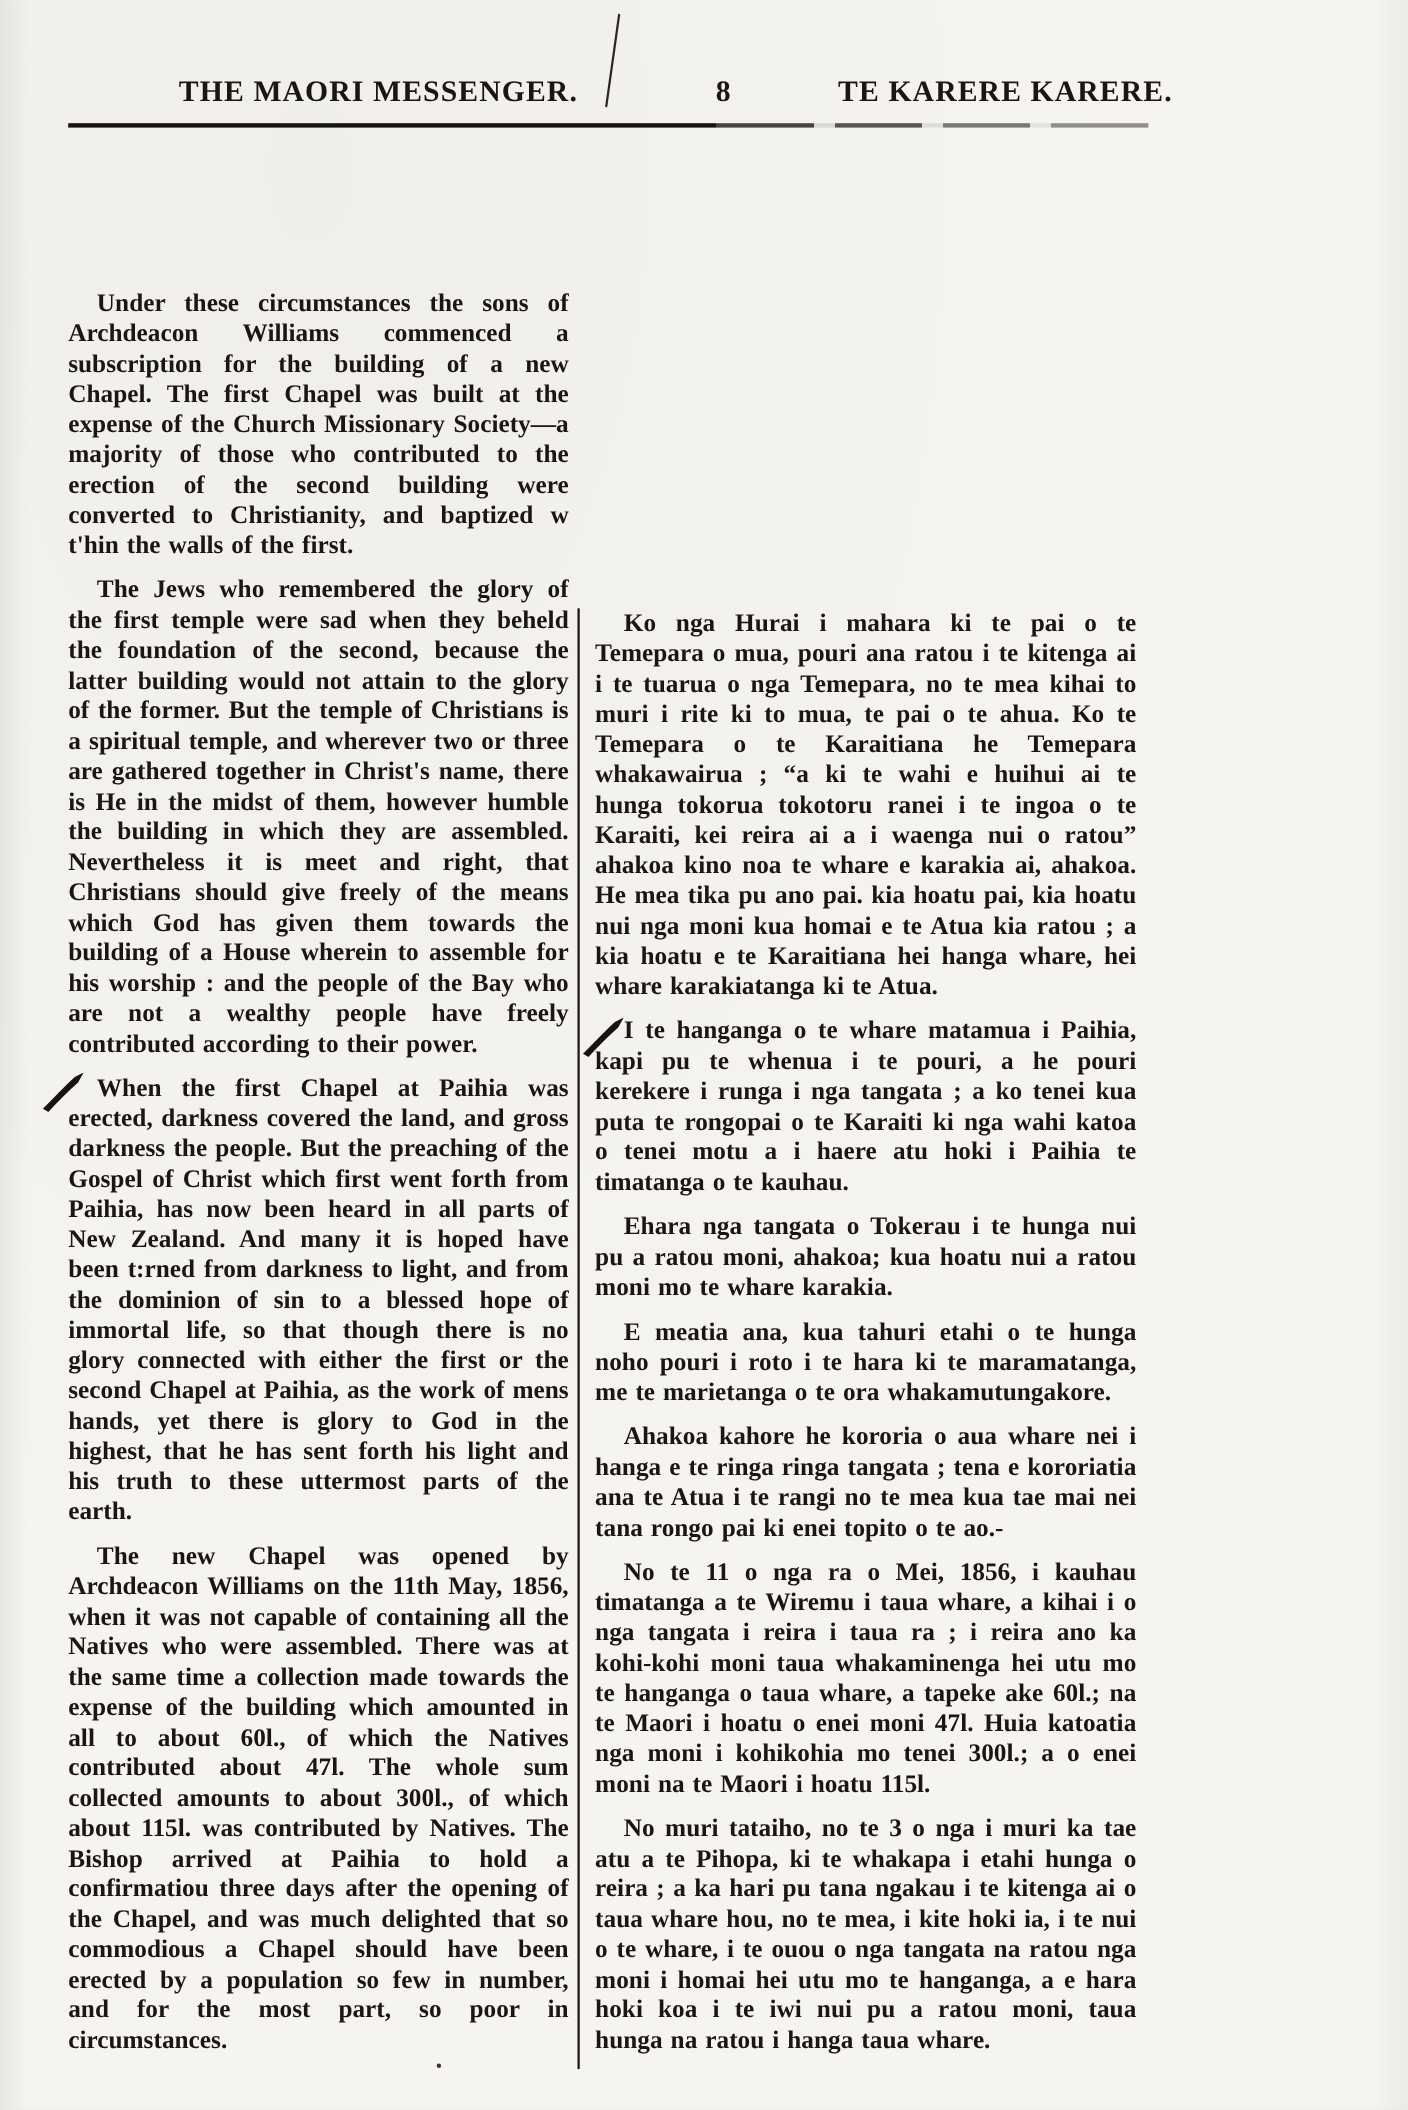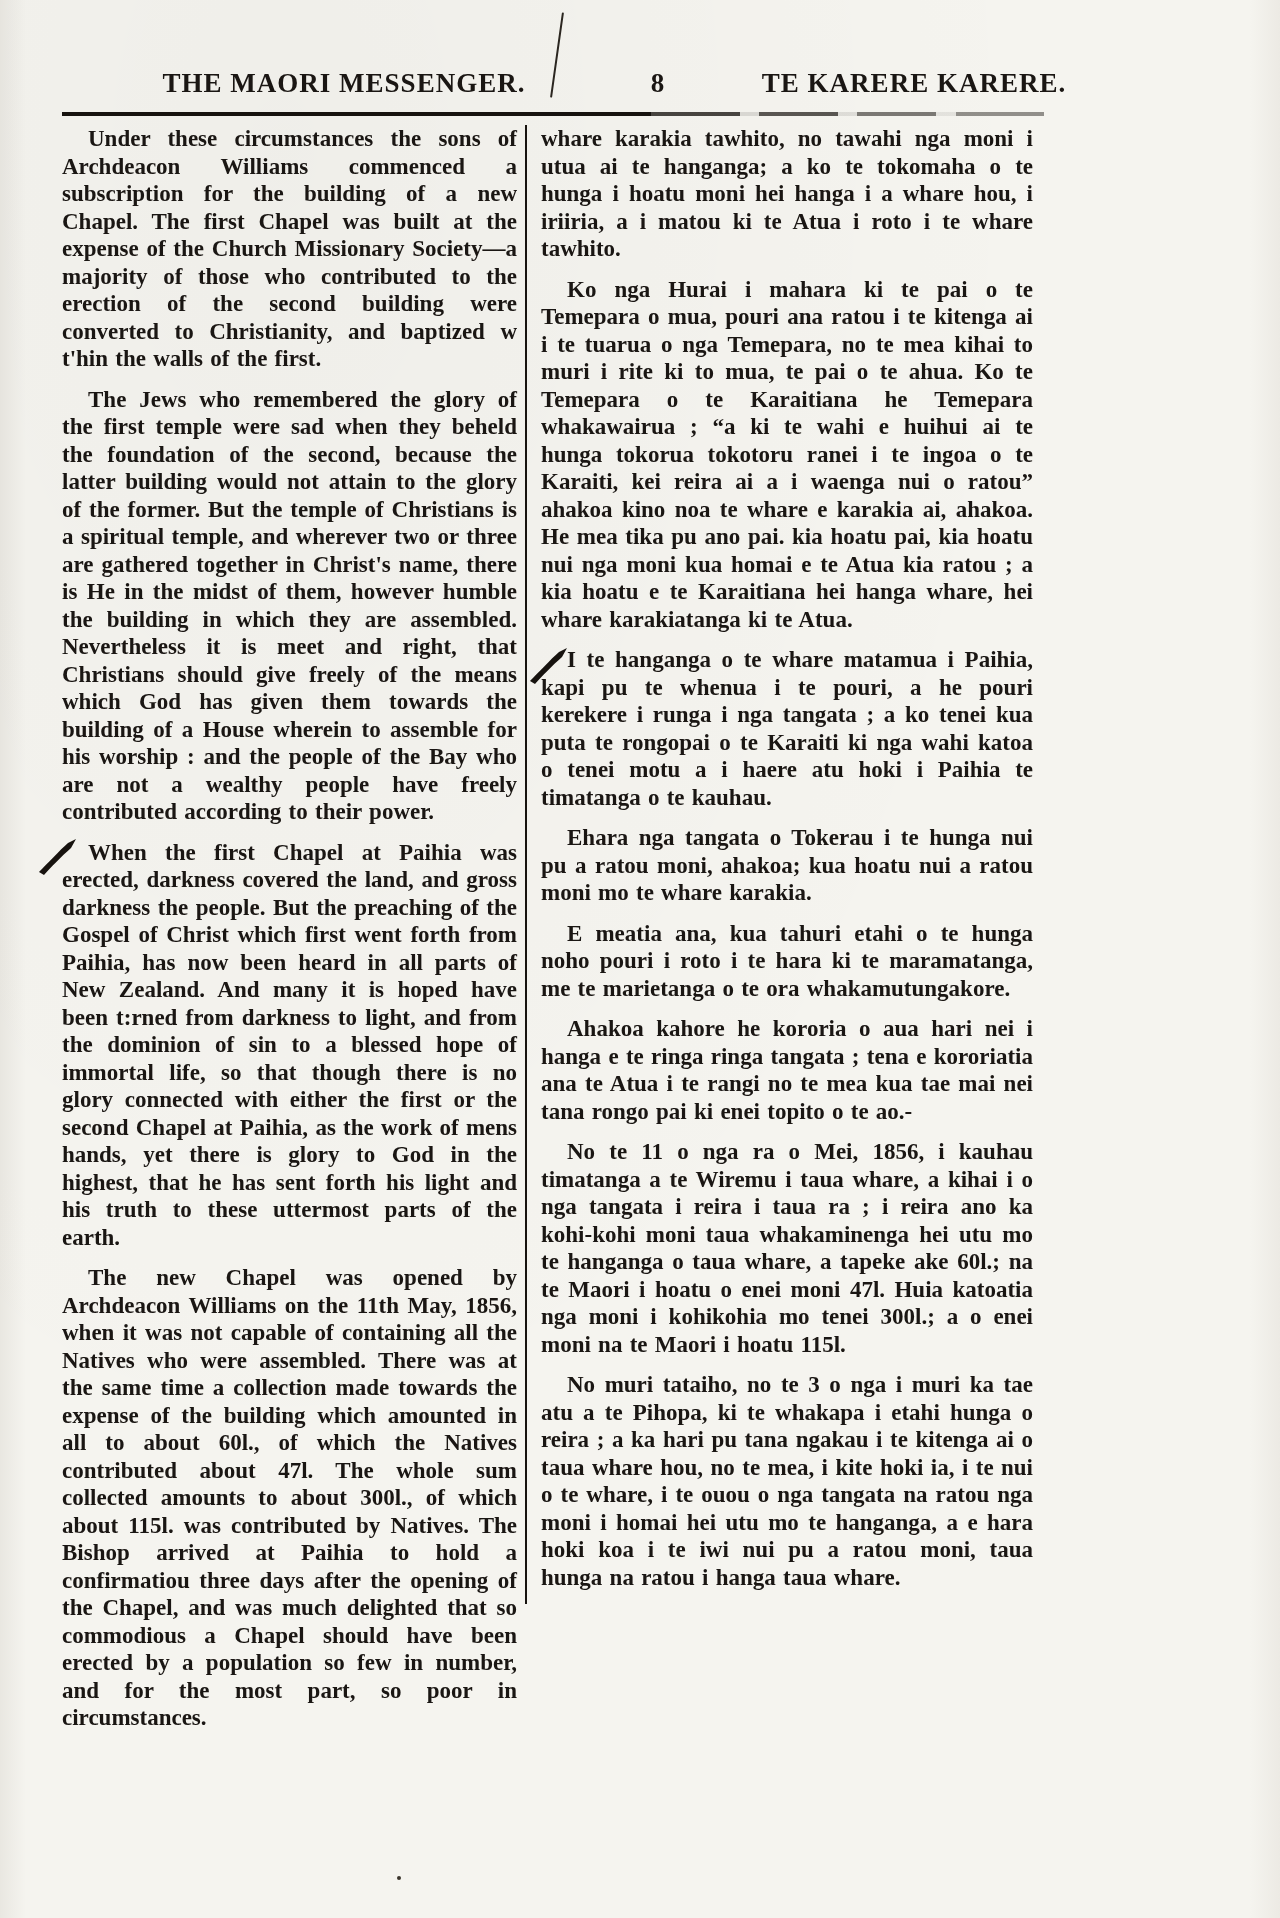--- a/index.html
+++ b/index.html
@@ -30,21 +30,21 @@
     background:linear-gradient(90deg,
       #17130f 0%,#17130f 60%,
       rgba(23,19,15,0.78) 60%,rgba(23,19,15,0.78) 69%,
       rgba(23,19,15,0.12) 69%,rgba(23,19,15,0.12) 71%,
       rgba(23,19,15,0.7) 71%,rgba(23,19,15,0.7) 79%,
       rgba(23,19,15,0.1) 79%,rgba(23,19,15,0.1) 81%,
       rgba(23,19,15,0.55) 81%,rgba(23,19,15,0.55) 89%,
       rgba(23,19,15,0.08) 89%,rgba(23,19,15,0.08) 91%,
       rgba(23,19,15,0.45) 91%,rgba(23,19,15,0.45) 100%);
   }
-  .columns{display:flex;margin-top:9px;min-height:1756px;align-items:flex-start;}
+  .columns{display:flex;margin-top:9px;min-height:1756px;align-items:flex-end;}
   .col{font-size:23px;line-height:27.5px;font-weight:bold;text-align:justify;word-spacing:1.5px;}
   .col-left{width:455px;}
   .col-right{
     width:492px;margin-left:8px;padding-left:14px;
     border-left:2px solid #17130f;
   }
   .para{margin:0 0 13px 0;text-indent:26px;position:relative;}
   .para.no-indent{text-indent:0;}
   .ink-mark{
     position:absolute;width:40px;height:38px;pointer-events:none;
@@ -95,38 +95,37 @@
           </span>
           <span class="para-text">When the first Chapel at Paihia was erected, darkness covered the land, and gross darkness the people. But the preaching of the Gospel of Christ which first went forth from Paihia, has now been heard in all parts of New Zealand. And many it is hoped have been t:rned from darkness to light, and from the dominion of sin to a blessed hope of immortal life, so that though there is no glory connected with either the first or the second Chapel at Paihia, as the work of mens hands, yet there is glory to God in the highest, that he has sent forth his light and his truth to these uttermost parts of the earth.</span>
         </p>
 
         <p class="para">The new Chapel was opened by Archdeacon Williams on the 11th May, 1856, when it was not capable of containing all the Natives who were assembled. There was at the same time a collection made towards the expense of the building which amounted in all to about 60l., of which the Natives contributed about 47l. The whole sum collected amounts to about 300l., of which about 115l. was contributed by Natives. The Bishop arrived at Paihia to hold a confirmatiou three days after the opening of the Chapel, and was much delighted that so commodious a Chapel should have been erected by a population so few in number, and for the most part, so poor in circumstances.</p>
 
       </div>
 
       <div class="col col-right">
 
-        <p class="para no-indent">whare karakia tawhito, no tawahi nga moni i utua ai te hanganga; a ko te tokomaha o te hunga i hoatu moni hei hanga i a whare hou, i iriiria, a i matou ki te Atua i roto i te whare tawhito.</p>
 
         <p class="para">Ko nga Hurai i mahara ki te pai o te Temepara o mua, pouri ana ratou i te kitenga ai i te tuarua o nga Temepara, no te mea kihai to muri i rite ki to mua, te pai o te ahua. Ko te Temepara o te Karaitiana he Temepara whakawairua ; “a ki te wahi e huihui ai te hunga tokorua tokotoru ranei i te ingoa o te Karaiti, kei reira ai a i waenga nui o ratou” ahakoa kino noa te whare e karakia ai, ahakoa. He mea tika pu ano pai. kia hoatu pai, kia hoatu nui nga moni kua homai e te Atua kia ratou ; a kia hoatu e te Karaitiana hei hanga whare, hei whare karakiatanga ki te Atua.</p>
 
         <p class="para">
           <span class="ink-mark mark-right">
             <svg viewBox="0 0 40 38" xmlns="http://www.w3.org/2000/svg">
               <path d="M1 33 C9 25 22 11 30 4 L38 0 L33 9 C24 17 12 29 6 36 Z" fill="#17130f"></path>
             </svg>
           </span>
           <span class="para-text">I te hanganga o te whare matamua i Paihia, kapi pu te whenua i te pouri, a he pouri kerekere i runga i nga tangata ; a ko tenei kua puta te rongopai o te Karaiti ki nga wahi katoa o tenei motu a i haere atu hoki i Paihia te timatanga o te kauhau.</span>
         </p>
 
         <p class="para">Ehara nga tangata o Tokerau i te hunga nui pu a ratou moni, ahakoa; kua hoatu nui a ratou moni mo te whare karakia.</p>
 
         <p class="para">E meatia ana, kua tahuri etahi o te hunga noho pouri i roto i te hara ki te maramatanga, me te marietanga o te ora whakamutungakore.</p>
 
-        <p class="para">Ahakoa kahore he kororia o aua hari nei i hanga e te ringa ringa tangata ; tena e kororiatia ana te Atua i te rangi no te mea kua tae mai nei tana rongo pai ki enei topito o te ao.-</p>
+        <p class="para">Ahakoa kahore he kororia o aua whare nei i hanga e te ringa ringa tangata ; tena e kororiatia ana te Atua i te rangi no te mea kua tae mai nei tana rongo pai ki enei topito o te ao.-</p>
 
         <p class="para">No te 11 o nga ra o Mei, 1856, i kauhau timatanga a te Wiremu i taua whare, a kihai i o nga tangata i reira i taua ra ; i reira ano ka kohi-kohi moni taua whakaminenga hei utu mo te hanganga o taua whare, a tapeke ake 60l.; na te Maori i hoatu o enei moni 47l. Huia katoatia nga moni i kohikohia mo tenei 300l.; a o enei moni na te Maori i hoatu 115l.</p>
 
         <p class="para">No muri tataiho, no te 3 o nga i muri ka tae atu a te Pihopa, ki te whakapa i etahi hunga o reira ; a ka hari pu tana ngakau i te kitenga ai o taua whare hou, no te mea, i kite hoki ia, i te nui o te whare, i te ouou o nga tangata na ratou nga moni i homai hei utu mo te hanganga, a e hara hoki koa i te iwi nui pu a ratou moni, taua hunga na ratou i hanga taua whare.</p>
 
       </div>
 
     </div>
   </div>
 </div>

